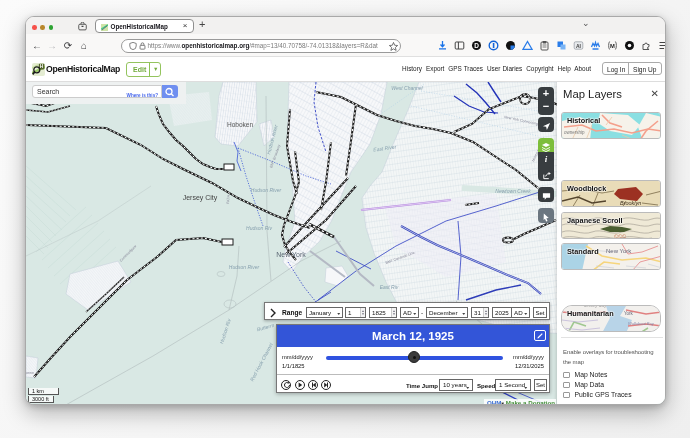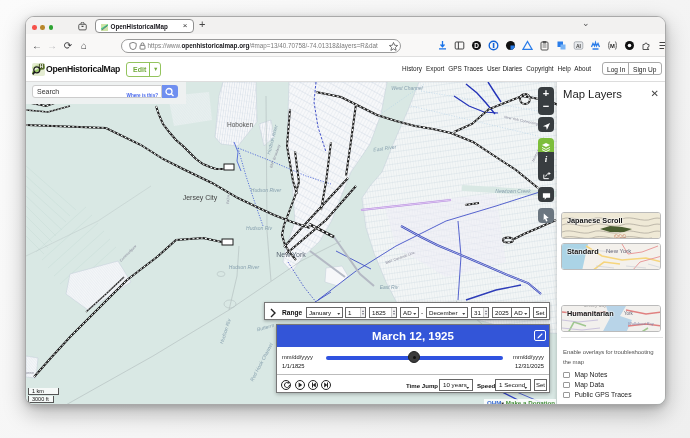--- a/index.html
+++ b/index.html
@@ -429,20 +429,50 @@
             <path d="M1 1.5H9V6.5H5L3 8.5V6.5H1Z" fill="#fff"></path>
           </svg></div>
       <div class="cbtn" style="top:121px;height:15px;border-radius:4px;background:#6b7680;">
         <svg width="9" height="9" viewBox="0 0 10 10" style="margin-top:3px;">
             <path d="M2 0.5 7.5 5.5 4.8 5.7 6.2 9 4.6 9.5 3.3 6.3 1.8 7.8Z" fill="#fff"></path>
           </svg></div>
     </div>
     <div id="panel">
       <div id="ptitle">Map Layers</div>
       <div id="pclose">✕</div>
+      <div class="lay" style="top:30px;">
+        <svg width="100" height="27" viewBox="0 0 100 27" preserveAspectRatio="none">
+          <rect width="100" height="27" fill="#8adfe2"></rect>
+          <path d="M0 8 18 4 30 10 28 27 0 27Z" fill="#f6f2ea"></path>
+          <path d="M38 0 66 2 78 12 70 22 48 18 36 10Z" fill="#f6f2ea"></path>
+          <path d="M84 0 100 4 100 27 80 25 76 14Z" fill="#f6f2ea"></path>
+          <g stroke="#f4a08c" stroke-width="1.6" fill="none">
+            <path d="M2 14 20 12 34 18 52 16 70 20 86 16 100 18"></path>
+            <path d="M40 2 48 10 60 14"></path>
+            <path d="M78 27 84 18 96 8"></path>
+          </g>
+          <g stroke="#e8c9a8" stroke-width="0.8" fill="none">
+            <path d="M10 27 16 14M24 27 30 12M60 22 72 27M50 4 44 12"></path>
+          </g>
+        </svg>
+        <span class="lab">Historical</span>
+        <span style="position:absolute;left:2px;top:17px;font-size:4.5px;color:#777;">ownership</span>
+      </div>
+      <div class="lay" style="top:98px;">
+        <svg width="100" height="27" viewBox="0 0 100 27" preserveAspectRatio="none">
+          <rect width="100" height="27" fill="#e9dcb8"></rect>
+          <path d="M56 8 74 6 81 13 75 20 58 18 52 13Z" fill="#9c3122"></path>
+          <g stroke="#7a6a48" stroke-width="0.8" fill="none">
+            <path d="M0 10 20 8 40 12 52 10M10 27 18 14M30 27 36 12M60 27 64 20M84 14 100 10M80 22 96 24"></path>
+          </g>
+          <path d="M0 20 16 16 30 22 44 20" stroke="#54452e" stroke-width="1.4" fill="none"></path>
+          <text x="58" y="24" font-size="5.5" fill="#3c2e1c" font-style="italic">Brooklyn</text>
+        </svg>
+        <span class="lab">Woodblock</span>
+      </div>
       <div class="lay" style="top:130px;">
         <svg width="100" height="27" viewBox="0 0 100 27" preserveAspectRatio="none">
           <rect width="100" height="27" fill="#efe9d6"></rect>
           <g stroke="#a8a296" stroke-width="0.7" fill="none">
             <path d="M0 6 C10 2 20 10 30 6 40 2 50 10 60 6 70 2 80 10 90 6 96 4 100 6 100 6"></path>
             <path d="M0 12 C10 8 20 16 30 12 40 8 50 16 60 12 70 8 80 16 90 12 96 10 100 12 100 12"></path>
             <path d="M0 19 C10 15 20 23 30 19 40 15 50 23 60 19 70 15 80 23 90 19 96 17 100 19 100 19"></path>
             <path d="M0 25 C10 21 20 27 30 25 40 21 50 27 60 25 70 21 80 27 90 25"></path>
           </g>
           <path d="M38 16 48 13 60 14 70 16 62 19 48 19Z" fill="#4a5e30"></path>
@@ -462,21 +492,21 @@
             <path d="M60 0 66 10 80 8 96 2"></path>
             <path d="M70 27 78 18 100 12"></path>
           </g>
           <g stroke="#c8ccd4" stroke-width="0.6" fill="none">
             <path d="M30 6 50 8M34 22 52 24M64 22 84 24M86 20 100 24"></path>
           </g>
           <text x="44" y="9" font-size="6" fill="#667">New York</text>
         </svg>
         <span class="lab">Standard</span>
       </div>
-      <div class="lay" style="top:223px;">
+      <div class="lay" style="top:223px;border-radius:11px;">
         <svg width="100" height="27" viewBox="0 0 100 27" preserveAspectRatio="none">
           <rect width="100" height="27" fill="#f2f0ed"></rect>
           <path d="M44 0H64L58 10 70 14 64 27H40L48 12Z" fill="#b8d4e8"></path>
           <g stroke="#e08080" stroke-width="1.3" fill="none">
             <path d="M0 6 20 8 44 6M64 4 84 8 100 6M66 20 84 18 100 20"></path>
           </g>
           <g stroke="#a0c890" stroke-width="1.6" fill="none">
             <path d="M6 27 12 16 24 20M78 27 86 22"></path>
           </g>
           <g stroke="#c0b8d8" stroke-width="0.8" fill="none">

